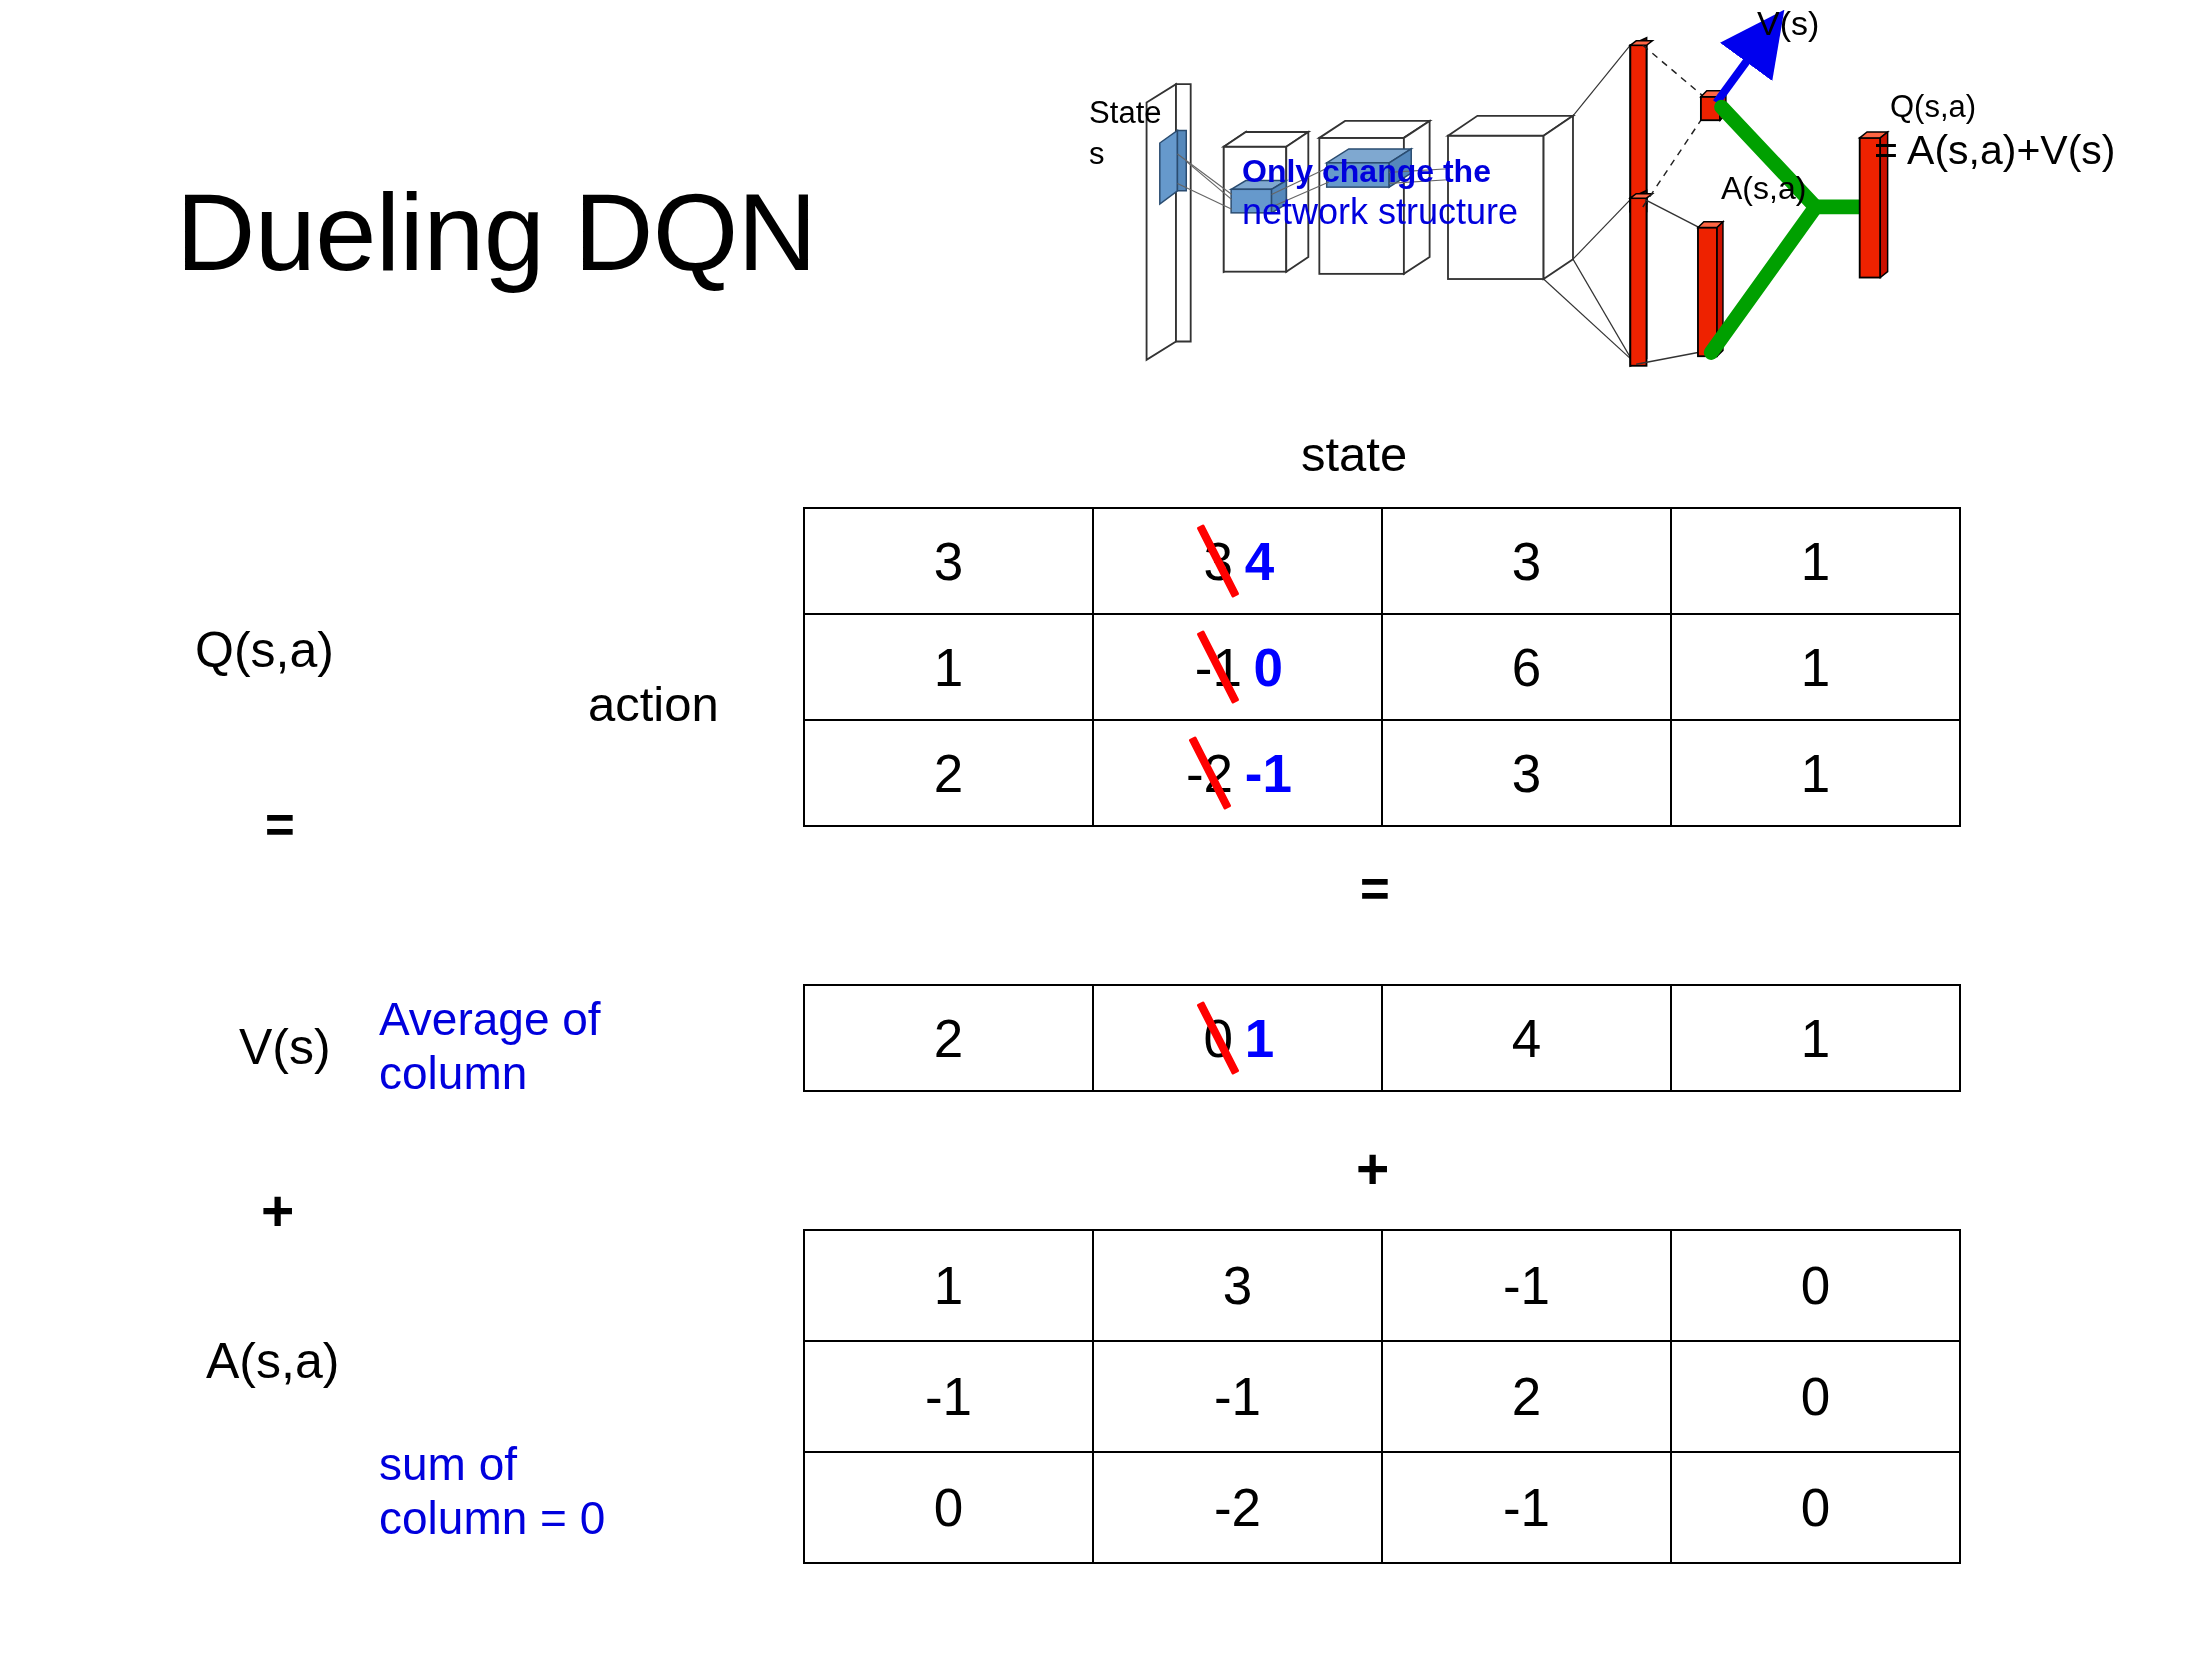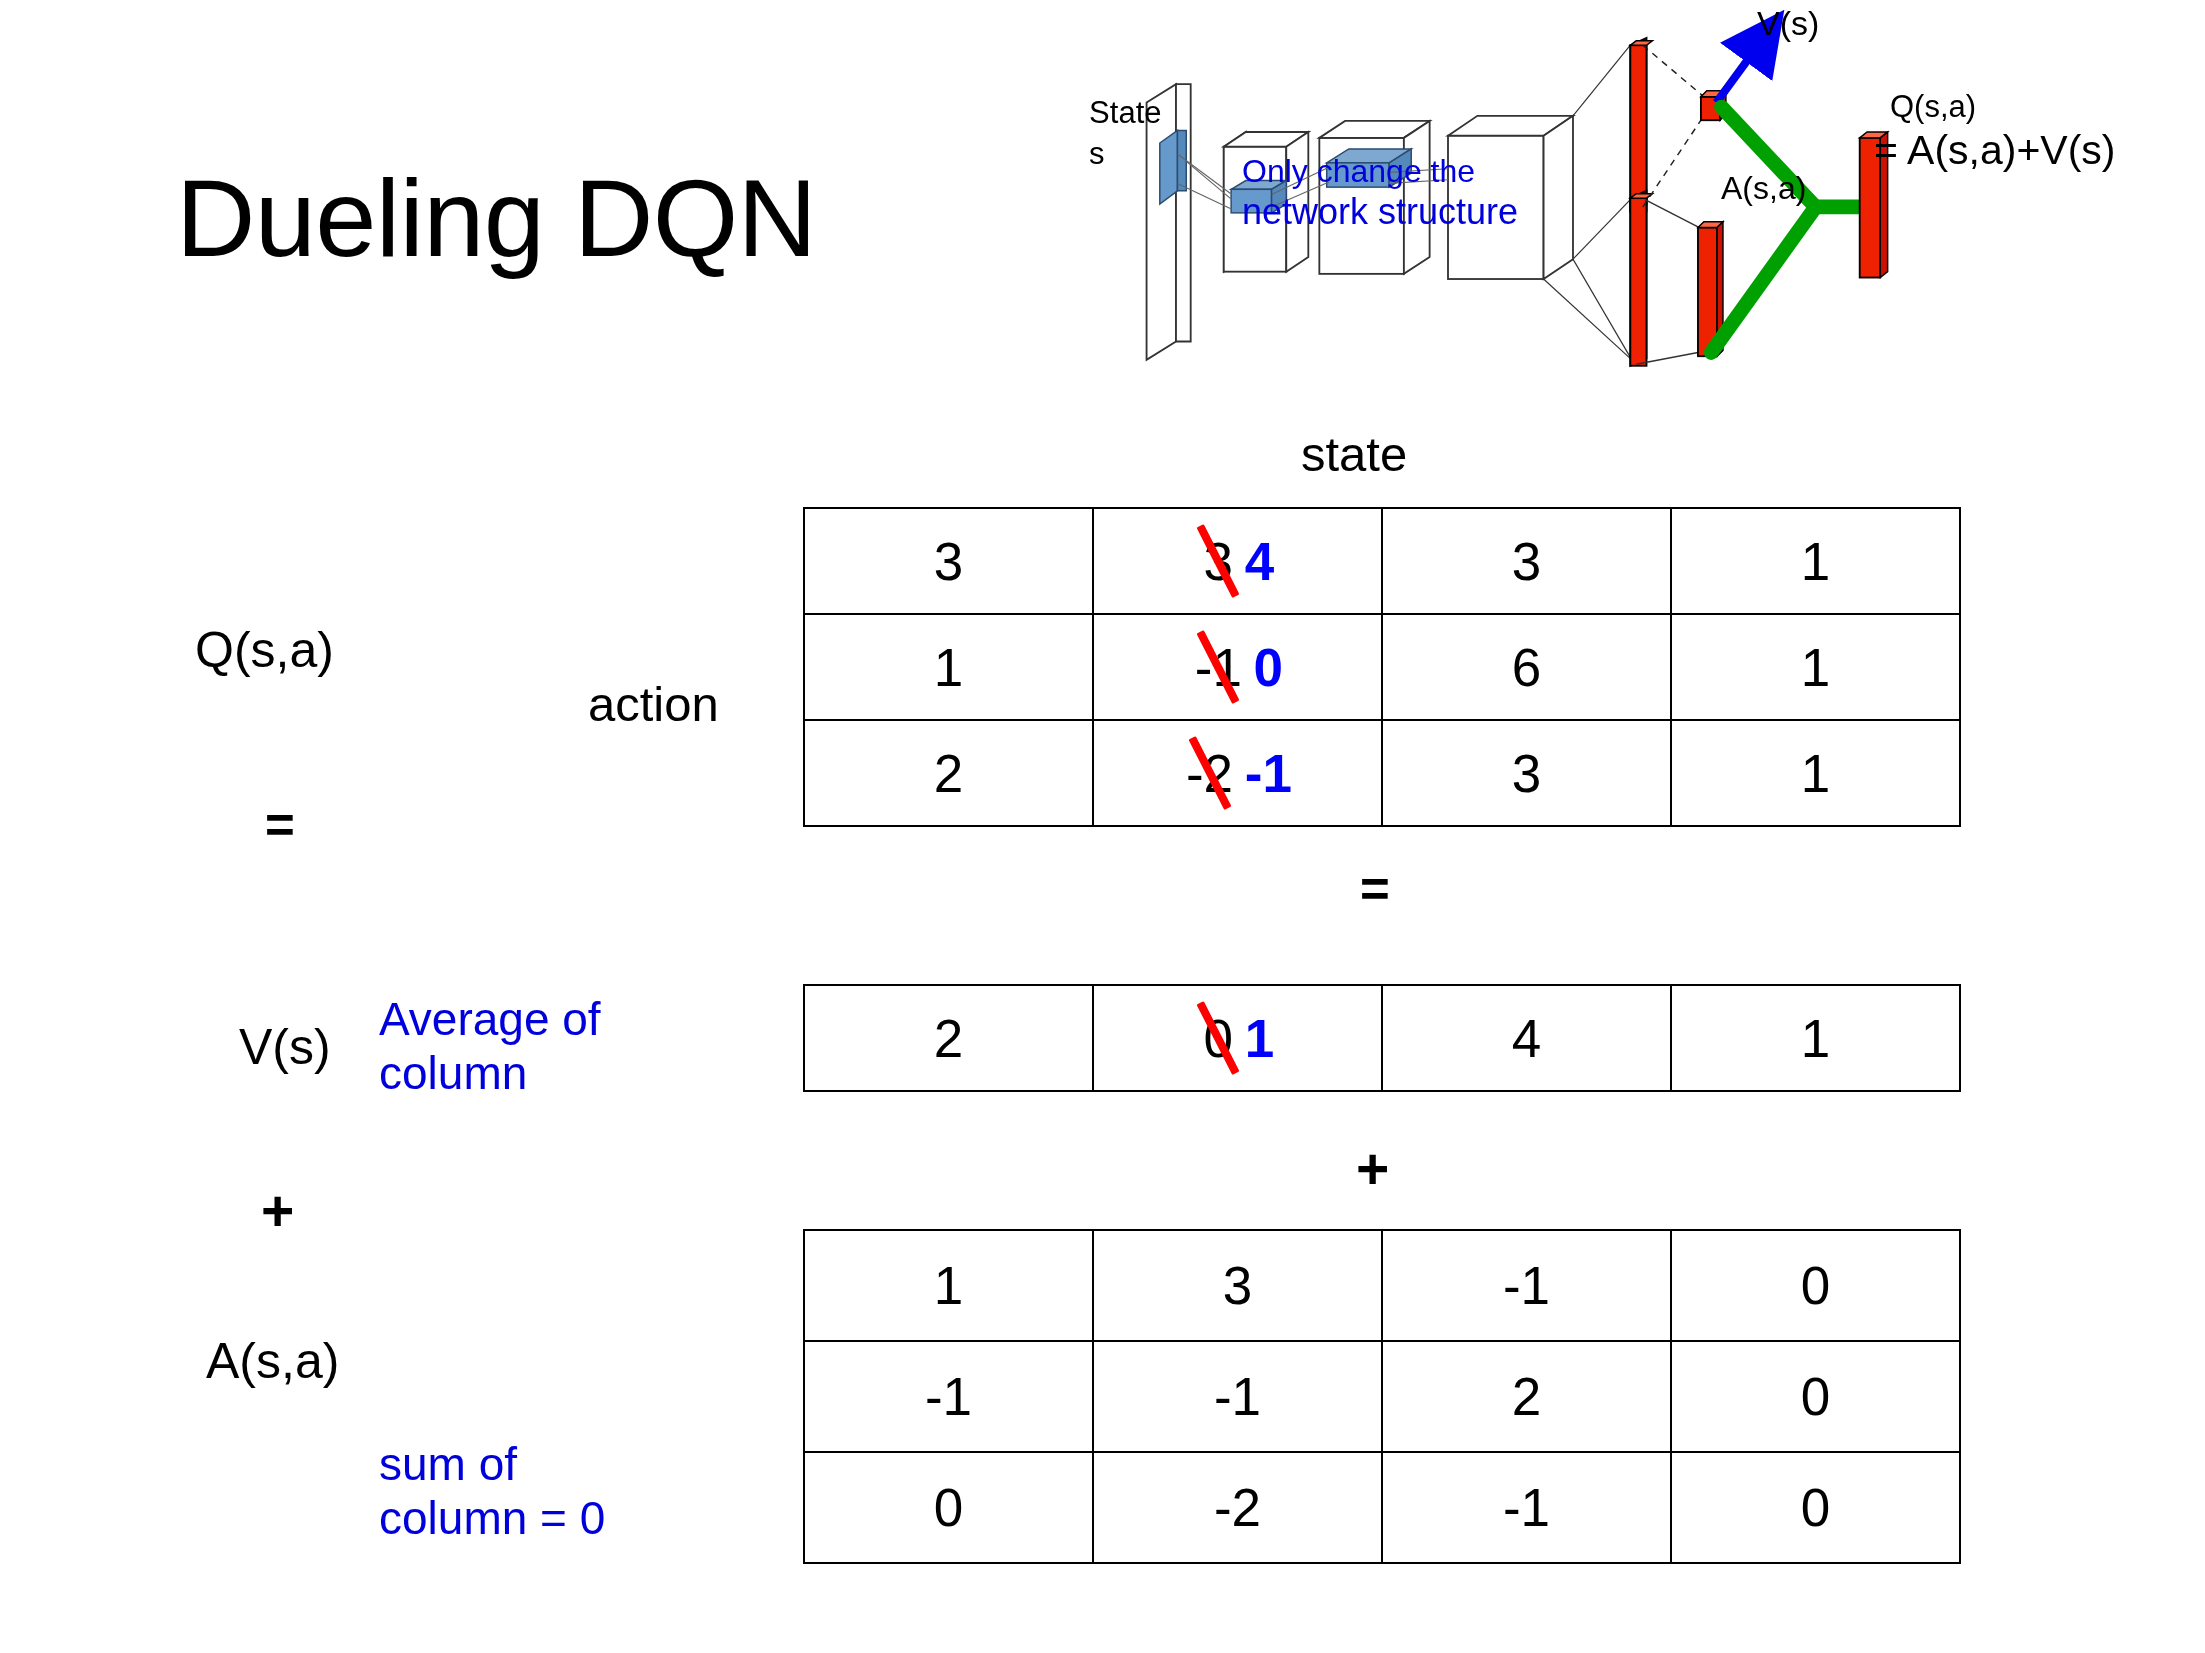--- a/index.html
+++ b/index.html
@@ -13,21 +13,21 @@
     position: relative;
     overflow: hidden;
     font-family: "Liberation Sans", sans-serif;
     color: #000000;
   }
   .abs { position: absolute; }
 
   
   #slide-title {
     left: 176px;
-    top: 163px;
+    top: 177px;
     font-size: 110px;
     line-height: 1.0;
     letter-spacing: -0.7px;
     color: #000000;
     white-space: nowrap;
   }
 
   
   #network-diagram {
     left: 1095px;
@@ -235,21 +235,21 @@
     <g>
       <rect x="1040" y="178" width="28" height="190" fill="#EE2200" stroke="#000000" stroke-width="2.5"></rect>
       <polygon points="1040,178 1050,170 1078,170 1068,178" fill="#FF6644" stroke="#000000" stroke-width="2"></polygon>
       <polygon points="1068,178 1078,170 1078,360 1068,368" fill="#CC1100" stroke="#000000" stroke-width="2"></polygon>
     </g>
   </svg>
 
   <div class="abs" style="left:-5.9px; top:88px; font-size:31px;">State</div>
   <div class="abs" style="left:-5.9px; top:129px; font-size:31px;">s</div>
 
-  <div class="abs" style="left:147px; top:146px; font-size:32px; color:#0000DD;">Only change the</div>
+  <div class="abs" style="left:147px; top:146px; font-size:32px; color:#0000DD;font-weight:bold;">Only change the</div>
   <div class="abs" style="left:147px; top:184px; font-size:36px; color:#0000DD;">network structure</div>
 
   <div class="abs" style="left:662px; top:-3.7px; font-size:34px;">V(s)</div>
 
   <div class="abs" style="left:626px; top:163px; font-size:32px;">A(s,a)</div>
 
   <div class="abs" style="left:795px; top:82px; font-size:31px;">Q(s,a)</div>
   <div class="abs" style="left:779px; top:120px; font-size:41px;">= A(s,a)+V(s)</div>
 </div>
 

